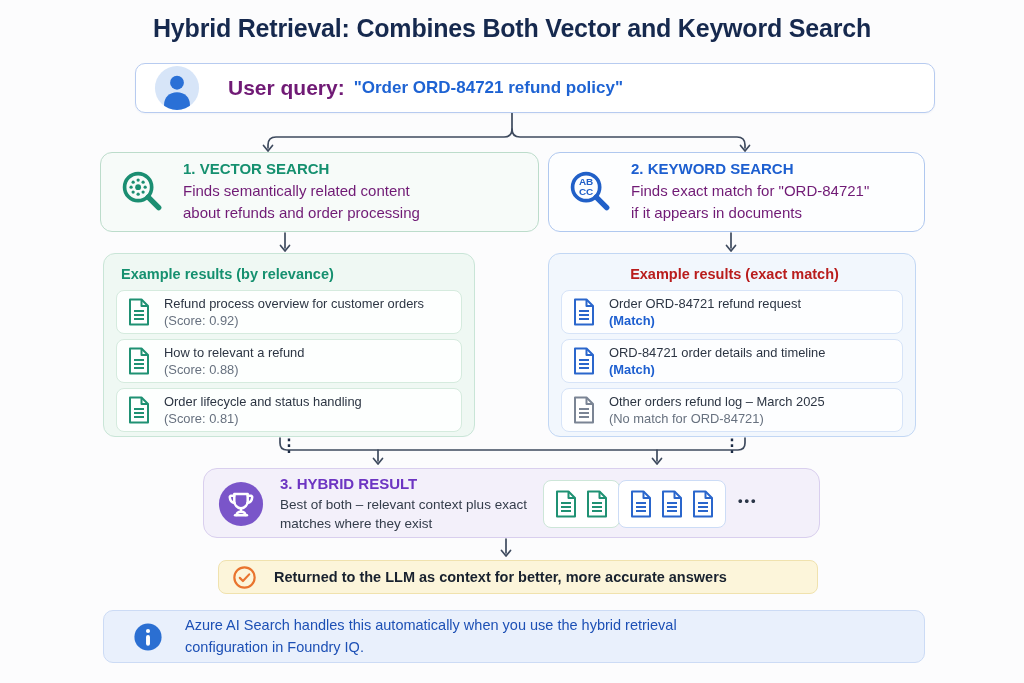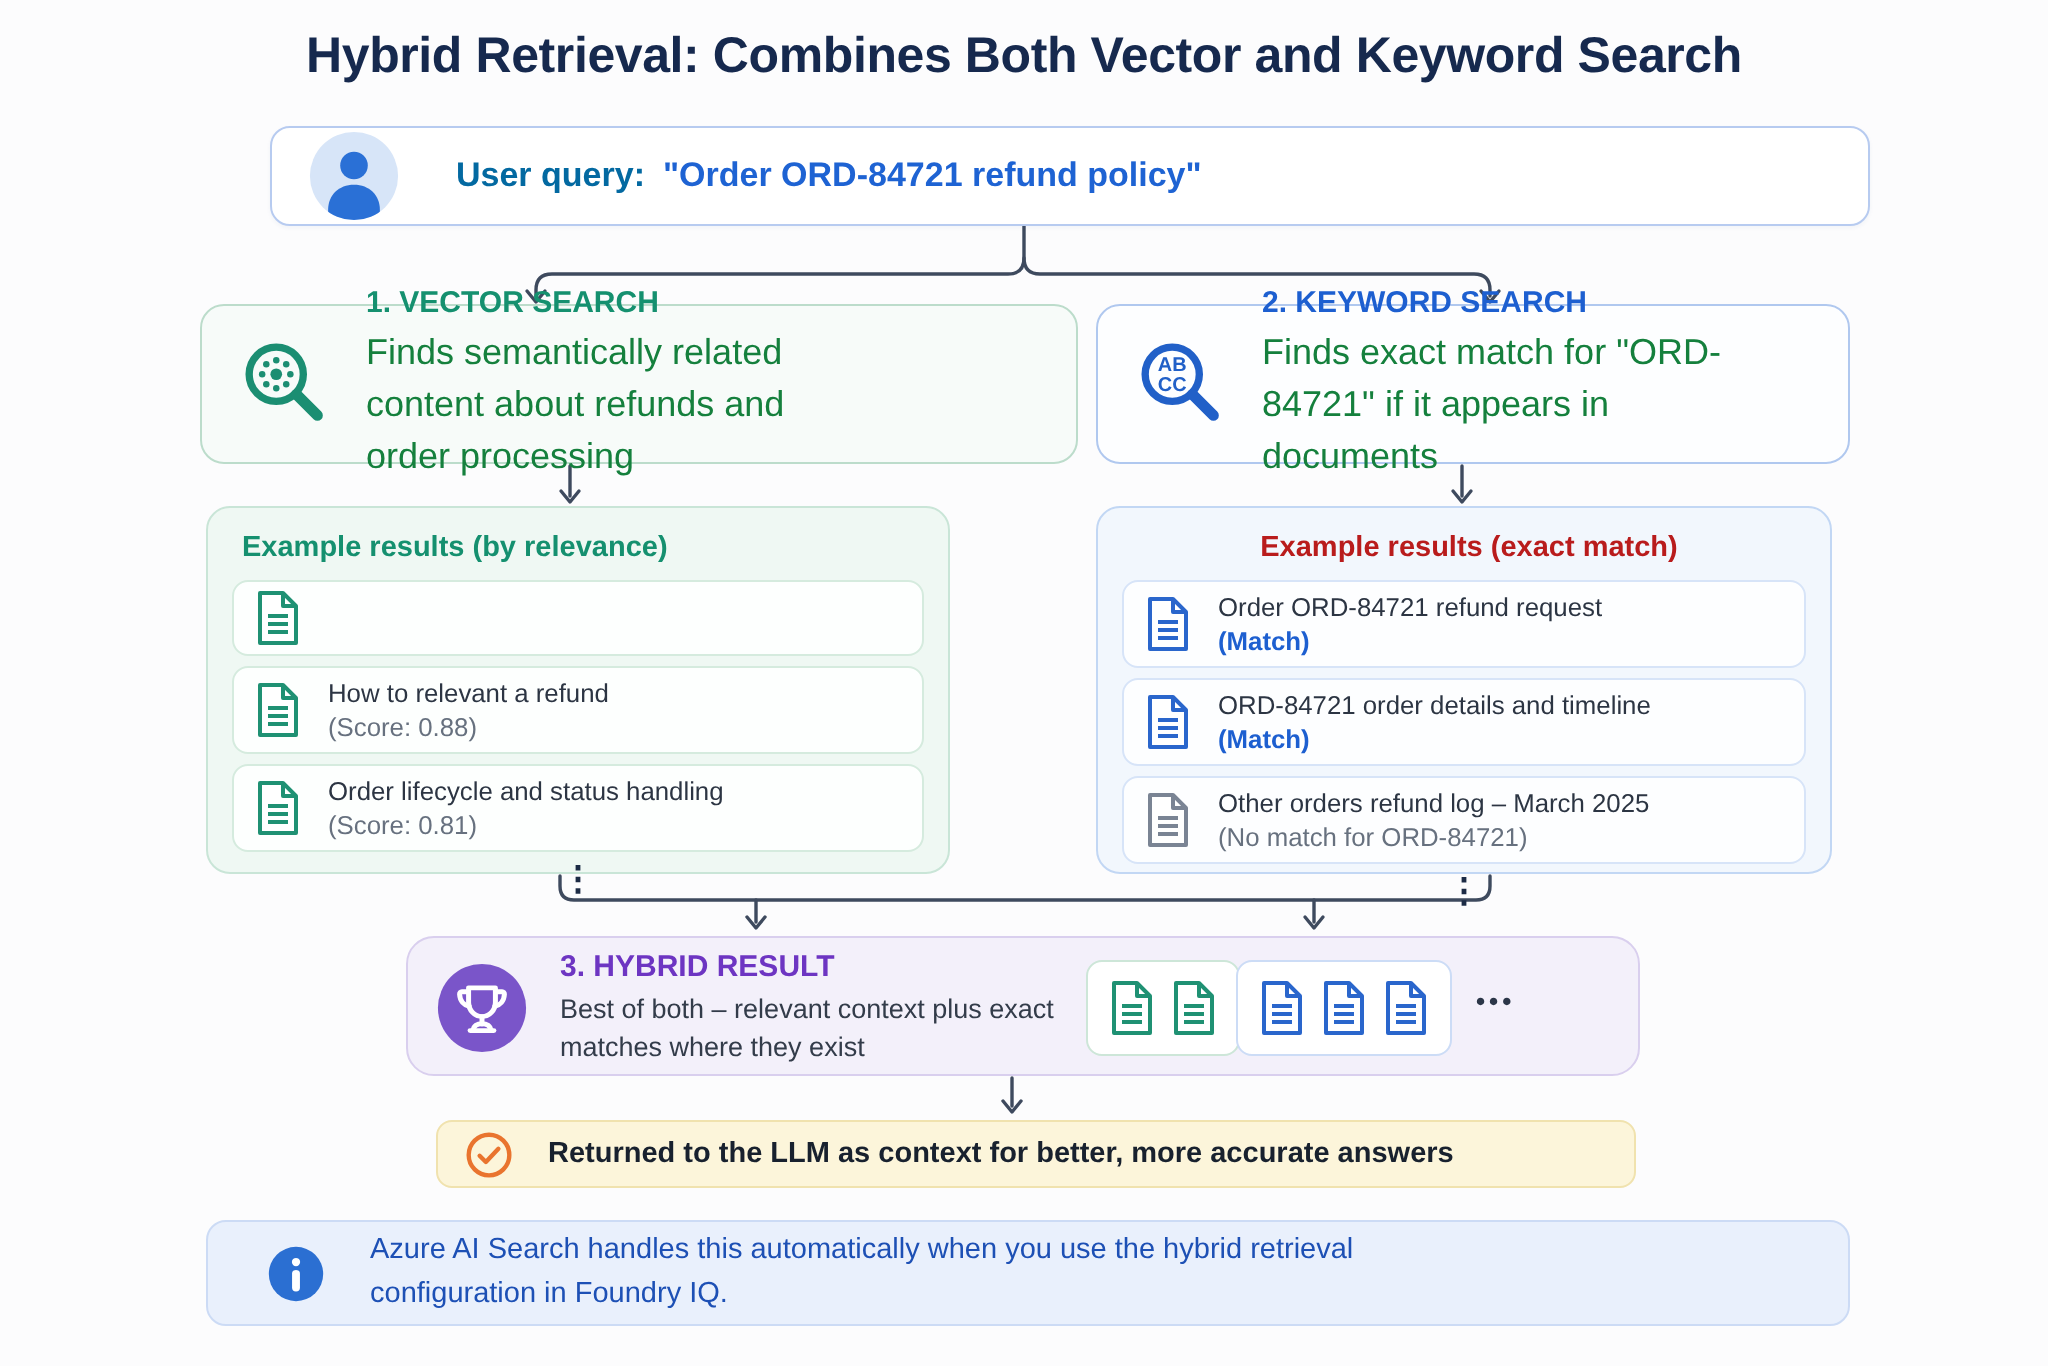--- a/index.html
+++ b/index.html
@@ -7,32 +7,32 @@
   .stage *{box-sizing:border-box;}
   svg.connectors{position:absolute;left:0;top:0;z-index:0;}
   .abs{position:absolute;z-index:1;}
 
   .page-title{left:0;top:14px;width:1024px;text-align:center;font-size:25px;font-weight:bold;
     color:#16294e;letter-spacing:-0.2px;}
 
   .query-box{left:135px;top:63px;width:800px;height:50px;background:#ffffff;border:1.5px solid #b7cbf0;
     border-radius:10px;display:flex;align-items:center;padding-left:18px;box-shadow:0 1px 2px rgba(40,70,140,.05);}
   .query-box .avatar{width:46px;height:46px;flex:0 0 auto;}
-  .query-label{margin-left:28px;font-size:17px;font-weight:bold;color:#0369a1;}
+  .query-label{margin-left:28px;font-size:21px;font-weight:bold;color:#701a75;}
   .query-text{margin-left:9px;font-size:17px;font-weight:bold;color:#1e63d3;}
 
   .card{border-radius:12px;display:flex;align-items:center;padding-left:16px;}
   .card-vector{left:100px;top:152px;width:439px;height:80px;background:#f7fbf9;border:1.5px solid #bcdccb;}
   .card-keyword{left:548px;top:152px;width:377px;height:80px;background:#fdfeff;border:1.5px solid #b0c8ef;}
   .card .cicon{width:52px;height:52px;flex:0 0 auto;}
   .card .ctext{margin-left:14px;}
   .card-title{font-size:15px;font-weight:bold;margin-bottom:3px;}
   .card-title.green{color:#15906f;}
   .card-title.blue{color:#1d5fd0;}
-  .card-desc{font-size:18px;color:#15803d;line-height:1.45;max-width:242px;}
+  .card-desc{font-size:15px;color:#701a75;line-height:1.45;max-width:242px;}
 
   .panel{border-radius:12px;padding:10px 12px 4px 12px;}
   .panel-left{left:103px;top:253px;width:372px;height:184px;background:#eff8f3;border:1.5px solid #c9e5d7;}
   .panel-right{left:548px;top:253px;width:368px;height:184px;background:#f2f7fd;border:1.5px solid #c2d7f4;}
   .panel-header{font-size:14.5px;font-weight:bold;margin:2px 0 8px 5px;}
   .panel-header.green{color:#15906f;}
   .panel-header.blue{color:#b91c1c;text-align:center;}
   .ritem{display:flex;align-items:center;border-radius:8px;padding:4px 10px;margin-bottom:5px;min-height:37px;}
   .ritem-green{background:#fdfffe;border:1px solid #d5ebde;}
   .ritem-blue{background:#fdfeff;border:1px solid #d7e4f8;}
@@ -164,20 +164,24 @@
     <div class="ritem ritem-green">
       <svg class="dicon ic-green" viewBox="0 0 24 28">
         <path d="M3 1.5 h11.5 l6.5 6.5 v18.5 h-18 z" fill="#fff" stroke="currentColor" stroke-width="2" stroke-linejoin="round"></path>
         <path d="M14.5 1.5 v6.5 h6.5" fill="none" stroke="currentColor" stroke-width="2" stroke-linejoin="round"></path>
         <g stroke="currentColor" stroke-width="2">
             <line x1="7" y1="13" x2="17" y2="13"></line>
             <line x1="7" y1="17" x2="17" y2="17"></line>
             <line x1="7" y1="21" x2="17" y2="21"></line>
           </g>
       </svg>
+      <div>
+        <div class="ritem-title">Refund process overview for customer orders</div>
+        <div class="ritem-note note-gray">(Score: 0.92)</div>
+      </div>
     </div>
 
     <div class="ritem ritem-green">
       <svg class="dicon ic-green" viewBox="0 0 24 28">
         <path d="M3 1.5 h11.5 l6.5 6.5 v18.5 h-18 z" fill="#fff" stroke="currentColor" stroke-width="2" stroke-linejoin="round"></path>
         <path d="M14.5 1.5 v6.5 h6.5" fill="none" stroke="currentColor" stroke-width="2" stroke-linejoin="round"></path>
         <g stroke="currentColor" stroke-width="2">
             <line x1="7" y1="13" x2="17" y2="13"></line>
             <line x1="7" y1="17" x2="17" y2="17"></line>
             <line x1="7" y1="21" x2="17" y2="21"></line>

